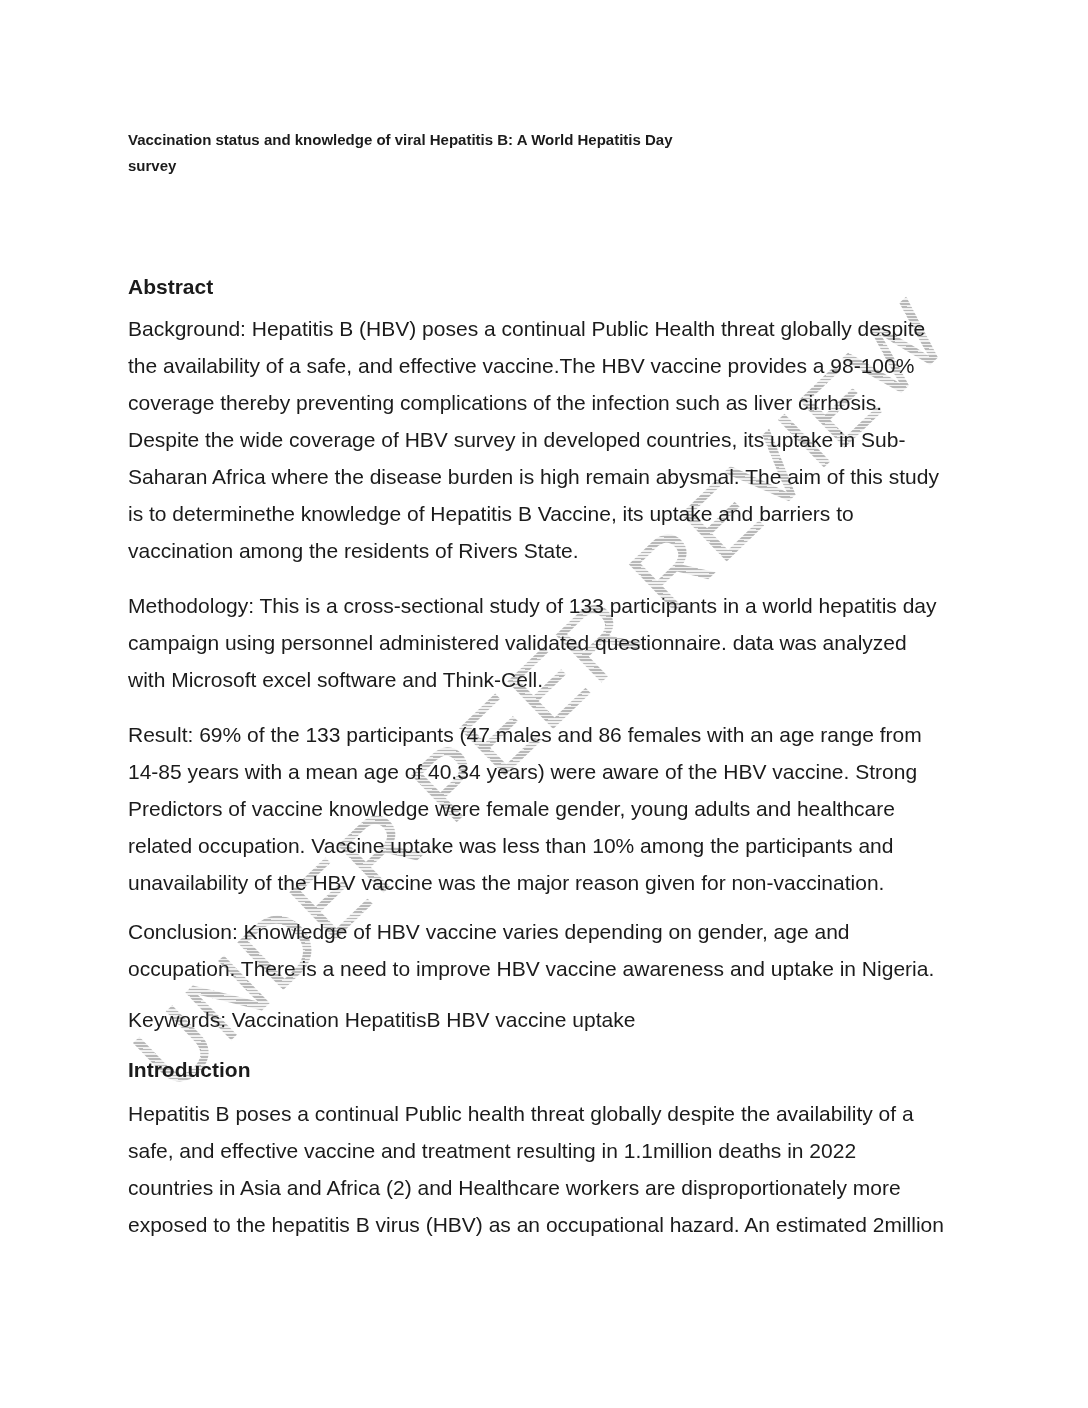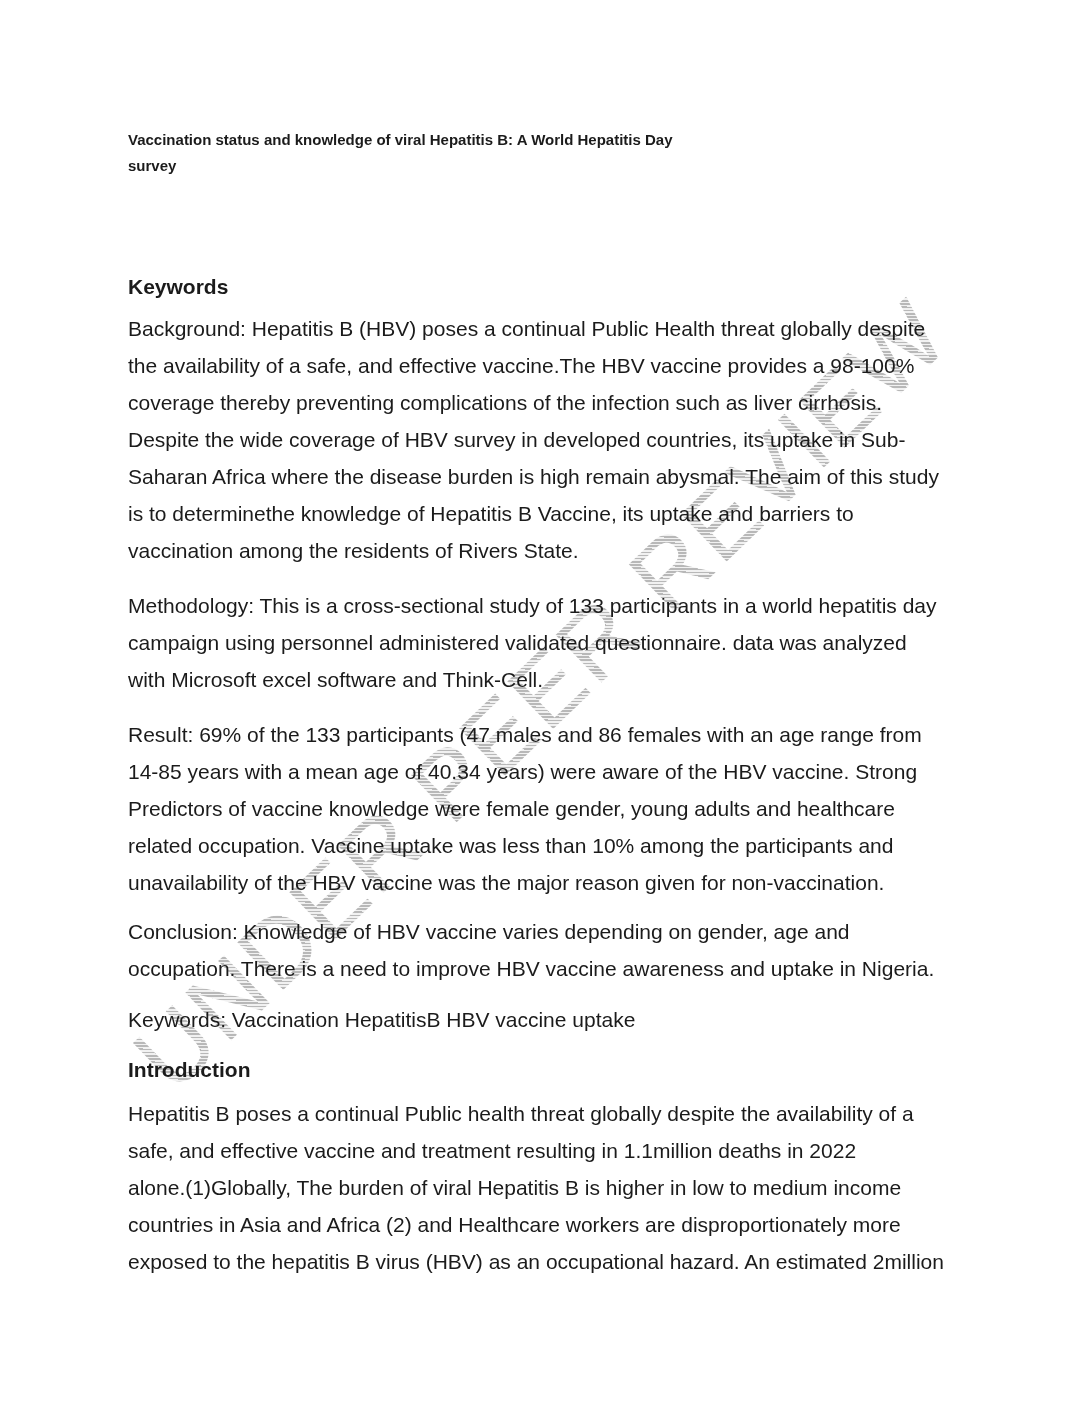--- a/index.html
+++ b/index.html
@@ -70,21 +70,21 @@
 
   <div class="watermark">UNDER PEER REVIEW</div>
 
   <div class="content">
 
     <div class="title">
       <div class="line">Vaccination status and knowledge of viral Hepatitis B: A World Hepatitis Day</div>
       <div class="line">survey</div>
     </div>
 
-    <div class="body-text heading h-abstract">Keywords</div>
+    <div class="body-text heading h-abstract">Abstract</div>
 
     <div class="body-text para-background">
       <div class="line">Background: Hepatitis B (HBV) poses a continual Public Health threat globally despite</div>
       <div class="line">the availability of a safe, and effective vaccine.The HBV vaccine provides a 98-100%</div>
       <div class="line">coverage thereby preventing complications of the infection such as liver cirrhosis.</div>
       <div class="line">Despite the wide coverage of HBV survey in developed countries, its uptake in Sub-</div>
       <div class="line">Saharan Africa where the disease burden is high remain abysmal. The aim of this study</div>
       <div class="line">is to determinethe knowledge of Hepatitis B Vaccine, its uptake and barriers to</div>
       <div class="line">vaccination among the residents of Rivers State.</div>
     </div>
@@ -110,19 +110,18 @@
 
     <div class="body-text para-keywords">
       <div class="line">Keywords: Vaccination HepatitisB HBV vaccine uptake</div>
     </div>
 
     <div class="body-text heading h-introduction">Introduction</div>
 
     <div class="body-text para-introduction">
       <div class="line">Hepatitis B poses a continual Public health threat globally despite the availability of a</div>
       <div class="line">safe, and effective vaccine and treatment resulting in 1.1million deaths in 2022</div>
-      <div class="line">alone.(1)Globally, The burden of viral Hepatitis B is higher in low to medium income</div>
       <div class="line">countries in Asia and Africa (2) and Healthcare workers are disproportionately more</div>
       <div class="line">exposed to the hepatitis B virus (HBV) as an occupational hazard. An estimated 2million</div>
     </div>
 
   </div>
 </div>
 
 </body></html>

